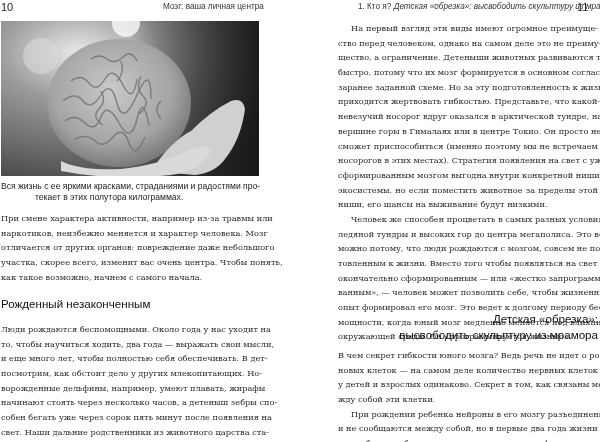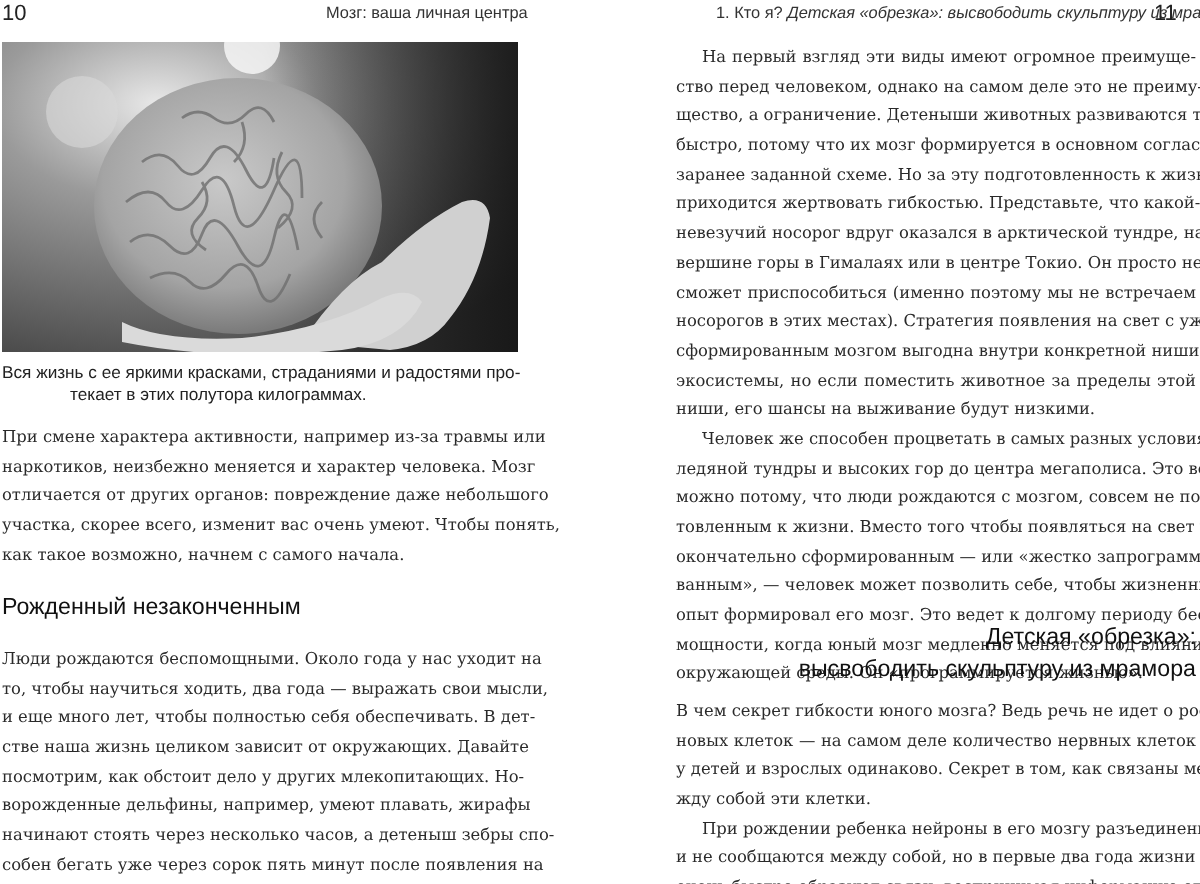--- a/index.html
+++ b/index.html
@@ -66,31 +66,30 @@
 
   <div class="caption">
     <span style="display:block;white-space:nowrap;">Вся жизнь с ее яркими красками, страданиями и радостями про-</span>
     <span style="display:block;white-space:nowrap;padding-left:34px;">текает в этих полутора килограммах.</span>
   </div>
 
   <div class="blk body" style="left:1px; top:211px; width:259px;">
     <span class="line">При смене характера активности, например из-за травмы или</span>
     <span class="line">наркотиков, неизбежно меняется и характер человека. Мозг</span>
     <span class="line">отличается от других органов: повреждение даже небольшого</span>
-    <span class="line">участка, скорее всего, изменит вас очень умеют. Чтобы понять,</span>
+    <span class="line">участка, скорее всего, изменит вас очень центра. Чтобы понять,</span>
     <span class="line last">как такое возможно, начнем с самого начала.</span>
   </div>
 
   <h2 class="h2" style="left:1px; top:297px;">Рожденный незаконченным</h2>
 
   <div class="blk body" style="left:1px; top:322px; width:259px;">
     <span class="line">Люди рождаются беспомощными. Около года у нас уходит на</span>
     <span class="line">то, чтобы научиться ходить, два года — выражать свои мысли,</span>
     <span class="line">и еще много лет, чтобы полностью себя обеспечивать. В дет-</span>
-    <span class="line">стве наша жизнь целиком зависит от окружающих. Давайте</span>
     <span class="line">посмотрим, как обстоит дело у других млекопитающих. Но-</span>
     <span class="line">ворожденные дельфины, например, умеют плавать, жирафы</span>
     <span class="line">начинают стоять через несколько часов, а детеныш зебры спо-</span>
     <span class="line">собен бегать уже через сорок пять минут после появления на</span>
     <span class="line">свет. Наши дальние родственники из животного царства ста-</span>
 
   </div>
 </div>
 
 <div class="page right">

